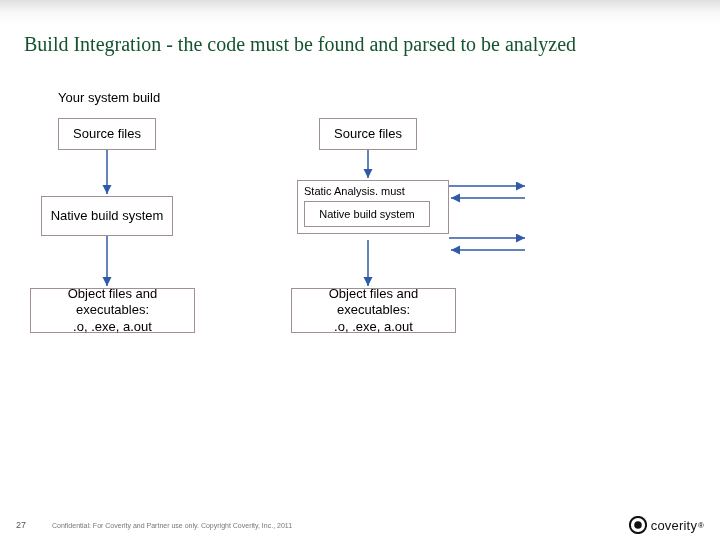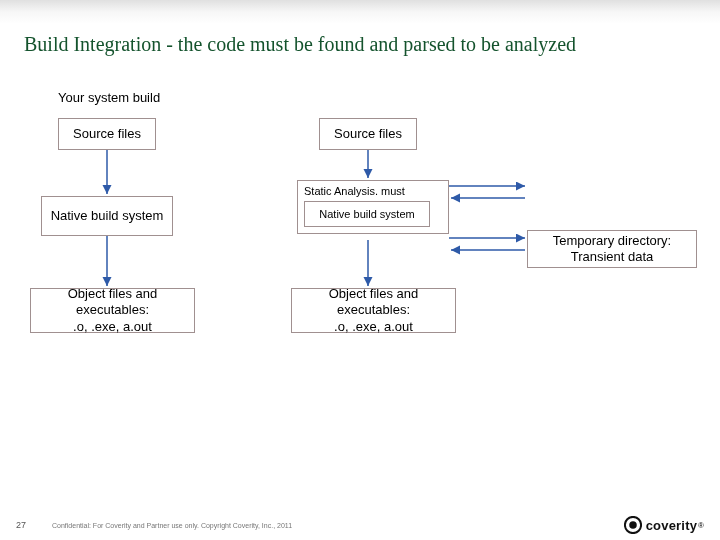--- a/index.html
+++ b/index.html
@@ -32,21 +32,21 @@
   font-size: 11px; text-align: center; padding: 6px 10px; width: 126px;
 }
 svg.arrows { position: absolute; left: 0; top: 0; width: 720px; height: 400px; pointer-events: none; }
 .footer {
   position: absolute; left: 0; bottom: 0; width: 720px; height: 30px;
   display: flex; align-items: center; padding: 0 16px;
 }
 .pagenum { font-size: 9px; color: #555; margin-right: 26px; }
 .conf { font-size: 7px; color: #777; }
 .logo { position: absolute; right: 16px; bottom: 6px; display: flex; align-items: center; font-family: Arial, sans-serif; }
-.logotext { font-size: 13px; font-weight: 700; color: #111; margin-left: 4px; letter-spacing: 0.2px; }
+.logotext { font-size: 13px; font-weight: 400; color: #111; margin-left: 4px; letter-spacing: 0.2px; }
 </style>
 </head>
 <body>
 
 <div class="topbar"></div>
 <div class="title">Build Integration - the code must be found and parsed to be analyzed</div>
 
 <div class="canvas">
 
   <div class="heading" style="left:58px; top:0px;">Your system build</div>
@@ -58,22 +58,20 @@
   <div class="box" style="left:319px; top:28px; width:98px; height:32px;">Source files</div>
 
   <div class="sabox" style="left:297px; top:90px; width:152px;">
     <div class="salabel">Static Analysis. must</div>
     <div class="inner">Native build system</div>
   </div>
 
   <div class="box" style="left:291px; top:198px; width:165px; height:45px; white-space:pre-line;">Object files and executables:
 .o, .exe, a.out</div>
 
-  <div class="box" style="left:527px; top:140px; width:170px; height:38px; white-space:pre-line;">Temporary directory:
-Transient data</div>
 
   <svg class="arrows">
     <defs>
       <marker id="ahR" markerWidth="8" markerHeight="8" refX="6" refY="3" orient="auto">
         <path d="M0,0 L6,3 L0,6 Z" fill="#2e5aa8"></path>
       </marker>
       <marker id="ahL" markerWidth="8" markerHeight="8" refX="2" refY="3" orient="auto">
         <path d="M6,0 L0,3 L6,6 Z" fill="#2e5aa8"></path>
       </marker>
     </defs>

